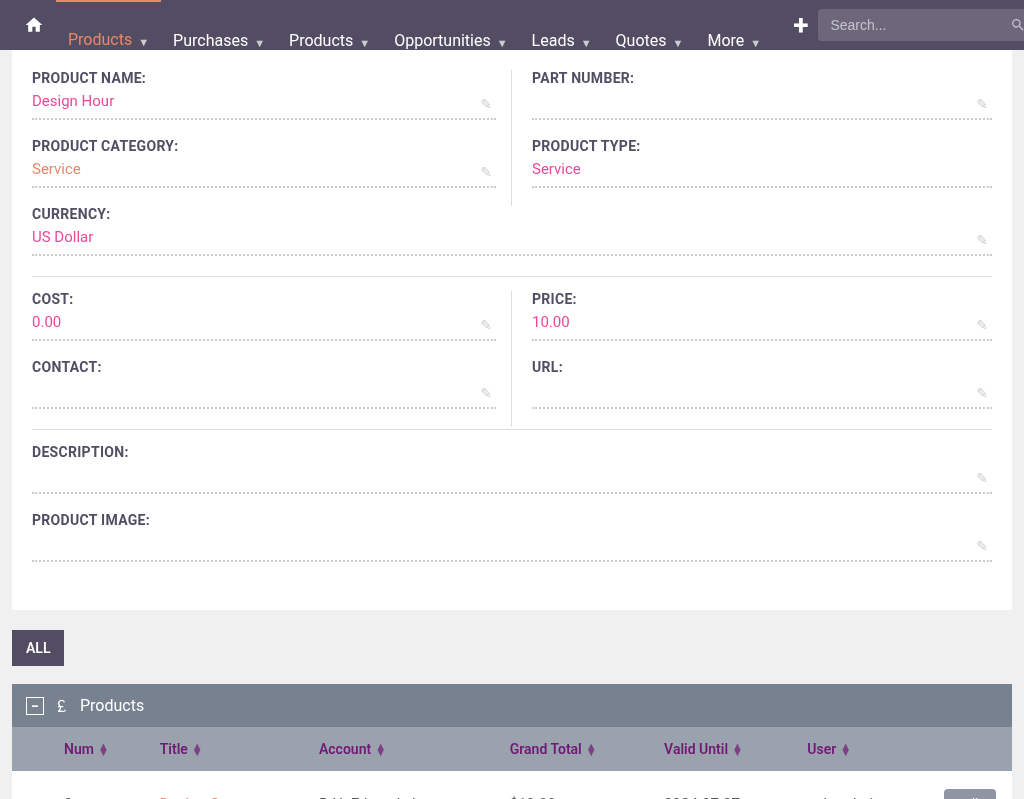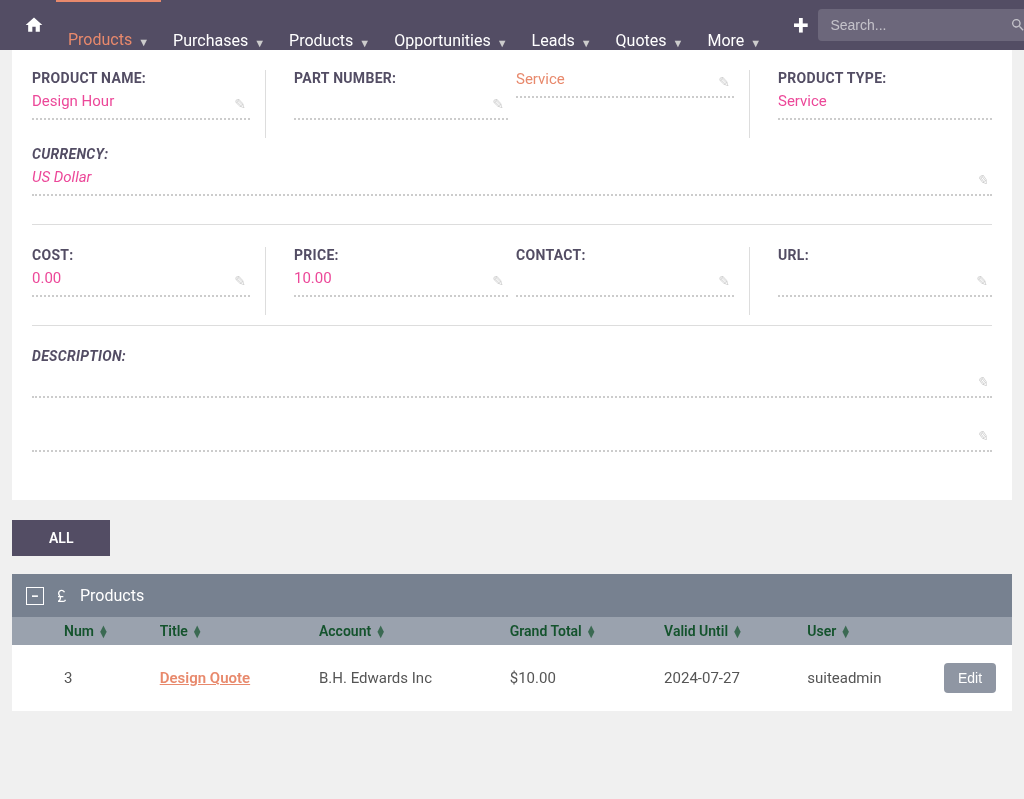--- a/index.html
+++ b/index.html
@@ -81,37 +81,35 @@
       color: rgba(255,255,255,0.6);
       pointer-events: none;
     }
     .content {
       background: #fff;
       margin: 0 12px;
       padding: 20px 20px 30px;
     }
     .details-grid {
       display: grid;
-      grid-template-columns: 1fr 1fr 1fr 1fr;
+      grid-template-columns: 1fr 1fr;
       column-gap: 0;
-      gap: 8px;
     }
     .detail-column {
       padding: 0;
     }
     .detail-column.left {
       border-right: 1px solid #ddd;
       padding-right: 15px;
     }
     .detail-column.right {
       padding-left: 20px;
     }
     .detail-full {
       grid-column: 1 / -1;
-      font-style: italic;
     }
     .field {
       margin-bottom: 18px;
       position: relative;
     }
     .field-label {
       font-weight: 700;
       color: #534d64;
       font-size: 14px;
       text-transform: uppercase;
@@ -141,21 +139,21 @@
       border-top: 1px solid #ddd;
       margin: 2px 0 14px;
     }
     .tabs-section {
       margin: 20px 12px 0;
     }
     .tab-all {
       display: inline-block;
       background: #534d64;
       color: #fff;
-      padding: 10px 37px;
+      padding: 10px 14px;
       font-weight: 600;
       font-size: 14px;
       cursor: pointer;
     }
     .panel {
       margin: 18px 12px 0;
       background: #fff;
     }
     .panel-header {
       background: #778190;
@@ -182,23 +180,23 @@
     }
     .table {
       width: 100%;
       border-collapse: collapse;
     }
     .table thead {
       background: #9aa2ae;
     }
     .table th {
       text-align: left;
-      color: #14532d;
+      color: #701a75;
       font-weight: 600;
-      padding: 6px 12px;
+      padding: 14px 12px;
       font-size: 14px;
     }
     .table th .sort {
       margin-left: 4px;
       opacity: 0.7;
       font-size: 11px;
       display: inline-flex;
       flex-direction: column;
       line-height: 6px;
       vertical-align: middle;
@@ -287,20 +285,21 @@
     <div class="detail-column right">
       <div class="field">
         <div class="field-label">PART NUMBER:</div>
         <div class="field-value"></div>
         <span class="edit-pencil">✎</span>
       </div>
     </div>
 
     <div class="detail-column left">
       <div class="field">
+        <div class="field-label">PRODUCT CATEGORY:</div>
         <div class="field-value link">Service</div>
         <span class="edit-pencil">✎</span>
       </div>
     </div>
     <div class="detail-column right">
       <div class="field">
         <div class="field-label">PRODUCT TYPE:</div>
         <div class="field-value">Service</div>
       </div>
     </div>
@@ -348,20 +347,21 @@
     <div class="detail-full">
       <div class="field">
         <div class="field-label">DESCRIPTION:</div>
         <div class="field-value"></div>
         <span class="edit-pencil">✎</span>
       </div>
     </div>
 
     <div class="detail-full">
       <div class="field">
+        <div class="field-label">PRODUCT IMAGE:</div>
         <div class="field-value"></div>
         <span class="edit-pencil">✎</span>
       </div>
     </div>
   </div>
 </div>
 
 <div class="tabs-section">
   <div class="tab-all">
     <span>ALL</span>

